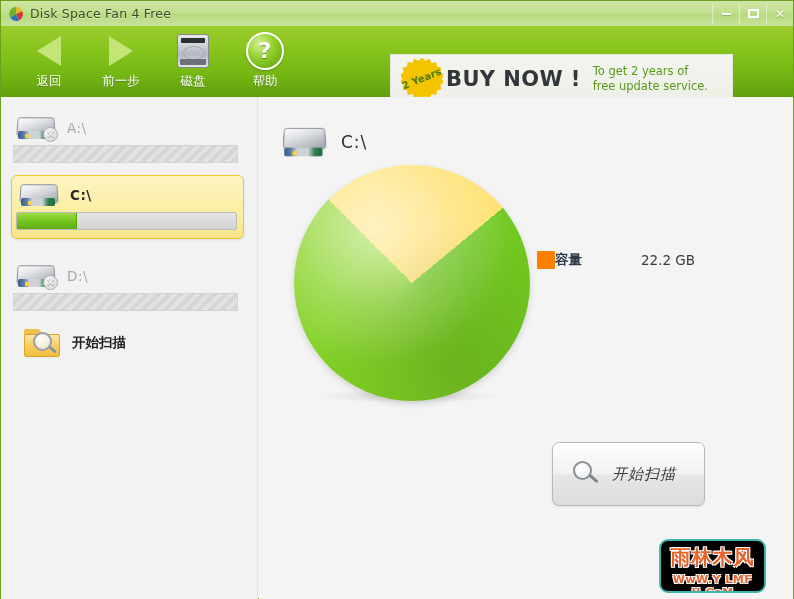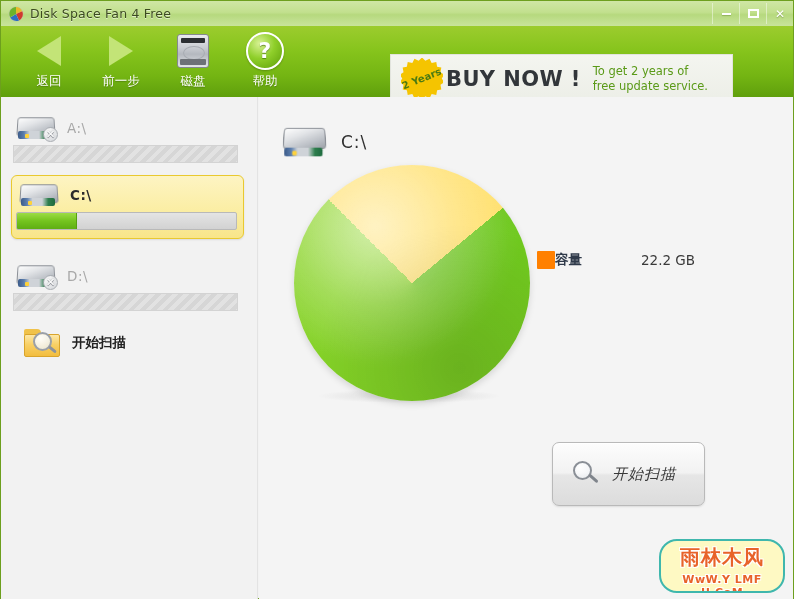--- a/index.html
+++ b/index.html
@@ -219,22 +219,22 @@
     background:radial-gradient(circle at 34% 30%,rgba(255,255,255,.9),rgba(235,240,246,.55));
   }
   .mag .hnd{
     position:absolute;left:15px;top:16px;width:11px;height:3px;background:#7f848b;
     transform:rotate(42deg);border-radius:2px;
   }
   .scan-label{font-size:15px;color:#3a3a3a;margin-left:13px;letter-spacing:1px;font-style:italic;}
 
   
   .watermark{
-    position:absolute;left:658px;top:538px;width:126px;height:54px;box-sizing:border-box;
-    border:2px solid #3fb7ad;border-radius:18px;background:#fef9c3;
+    position:absolute;left:658px;top:538px;width:107px;height:54px;box-sizing:border-box;
+    border:2px solid #3fb7ad;border-radius:9px;background:#000000;
     overflow:hidden;
   }
   .wm-top{
     position:relative;height:32px;display:flex;align-items:center;justify-content:center;
     font-size:20px;font-weight:bold;color:#e8632a;letter-spacing:1px;
     text-shadow:-1px -1px 0 #fff,1px -1px 0 #fff,-1px 1px 0 #fff,1px 1px 0 #fff;
   }
   .wm-bot{
     text-align:center;font-size:11px;font-weight:bold;color:#e8632a;letter-spacing:.5px;
     text-shadow:-1px -1px 0 #fff,1px -1px 0 #fff,-1px 1px 0 #fff,1px 1px 0 #fff;

